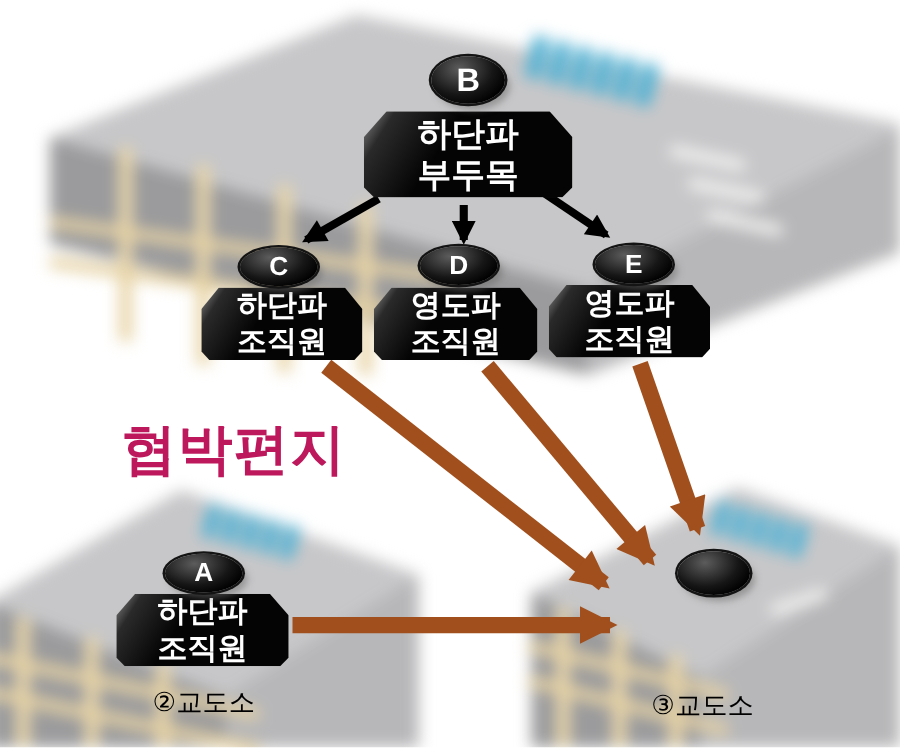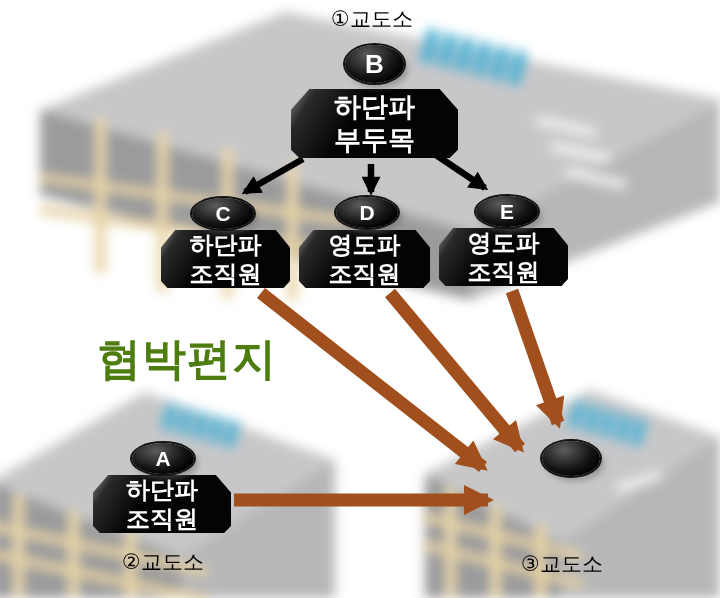--- a/index.html
+++ b/index.html
@@ -29,21 +29,21 @@
   }
   .plaque{
     position:absolute;z-index:2;
     clip-path:polygon(11% 0,89% 0,100% 30%,100% 88%,95% 100%,5% 100%,0 88%,0 30%);
     background:linear-gradient(122deg,#8d8d8d 0%,#2a2a2a 12%,#040404 38%);
     filter:drop-shadow(4px 5px 3px rgba(90,90,90,.5));
     color:#fff;font-weight:bold;text-align:center;white-space:pre-line;
     display:flex;align-items:center;justify-content:center;line-height:1.22;
   }
   .prison-label{position:absolute;width:170px;text-align:center;font-size:21px;color:#000;z-index:2;}
-  .threat{position:absolute;left:97px;top:330px;font-size:44px;font-weight:bold;color:#4d7c0f;letter-spacing:1px;z-index:2;}
+  .threat{position:absolute;left:97px;top:330px;font-size:44px;font-weight:bold;color:#be185d;letter-spacing:1px;z-index:2;}
   .arrows{position:absolute;left:0;top:0;z-index:1;}
   .fs24{font-size:24px;} .fs27{font-size:27px;} .fs21{font-size:21px;} .fs26{font-size:26px;}
 </style>
 </head>
 <body>
 
 <div class="canvas">
 
   <div class="bldg" style="left:30px;top:0;width:690px;height:300px;">
     <div class="shape roof" style="left:0;top:0;width:690px;height:300px;clip-path:polygon(10px 110px,255px 12px,695px 100px,440px 232px);"></div>
@@ -116,21 +116,20 @@
     </defs>
     <line x1="303" y1="159" x2="245" y2="192" stroke-width="6.5" marker-end="url(#headBlack)" stroke="#000000"></line>
     <line x1="371" y1="164" x2="371" y2="192" stroke-width="6.5" marker-end="url(#headBlack)" stroke="#000000"></line>
     <line x1="436" y1="155" x2="485" y2="188" stroke-width="6.5" marker-end="url(#headBlack)" stroke="#000000"></line>
     <line x1="261" y1="293" x2="483" y2="467" stroke-width="13" marker-end="url(#headBrown)" stroke="#A04F1D"></line>
     <line x1="390" y1="293" x2="520" y2="448" stroke-width="13" marker-end="url(#headBrown)" stroke="#A04F1D"></line>
     <line x1="512" y1="291" x2="558" y2="423" stroke-width="13" marker-end="url(#headBrown)" stroke="#A04F1D"></line>
     <line x1="234" y1="500" x2="488" y2="500" stroke-width="13" marker-end="url(#headBrown)" stroke="#A04F1D"></line>
   </svg>
 
-  <div class="prison-label" style="left:287px;top:5px;">①교도소</div>
   <div class="prison-label" style="left:477px;top:550px;">③교도소</div>
   <div class="prison-label" style="left:78px;top:548px;">②교도소</div>
   <div class="threat">협박편지</div>
 
   <div class="oval fs26" style="left:345px;top:45px;width:59px;height:38px;">
       <span>B</span>
     </div>
   <div class="plaque fs27" style="left:291px;top:89px;width:167px;height:69px;">하단파
 부두목</div>
 

